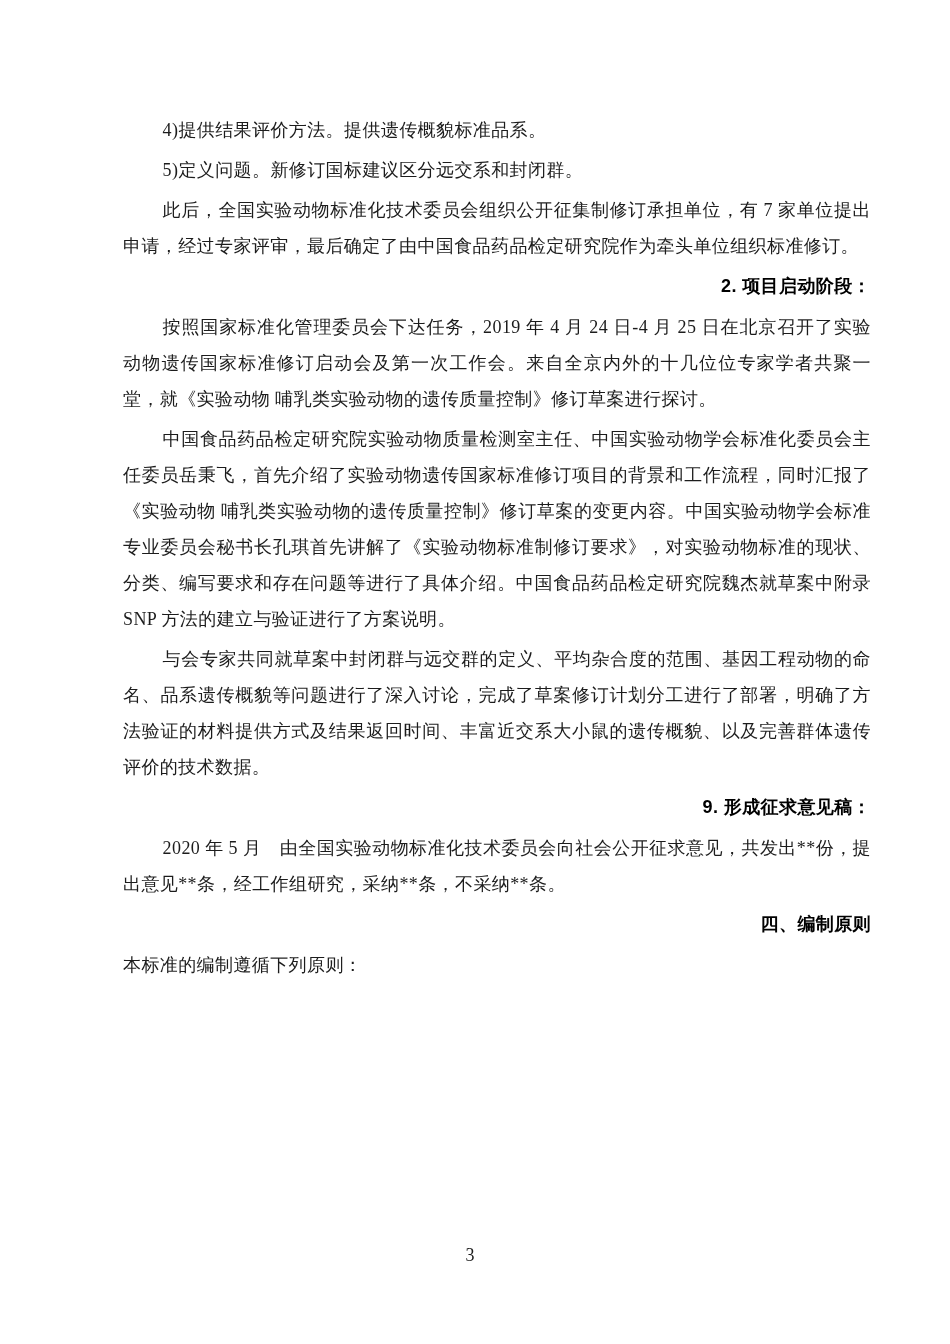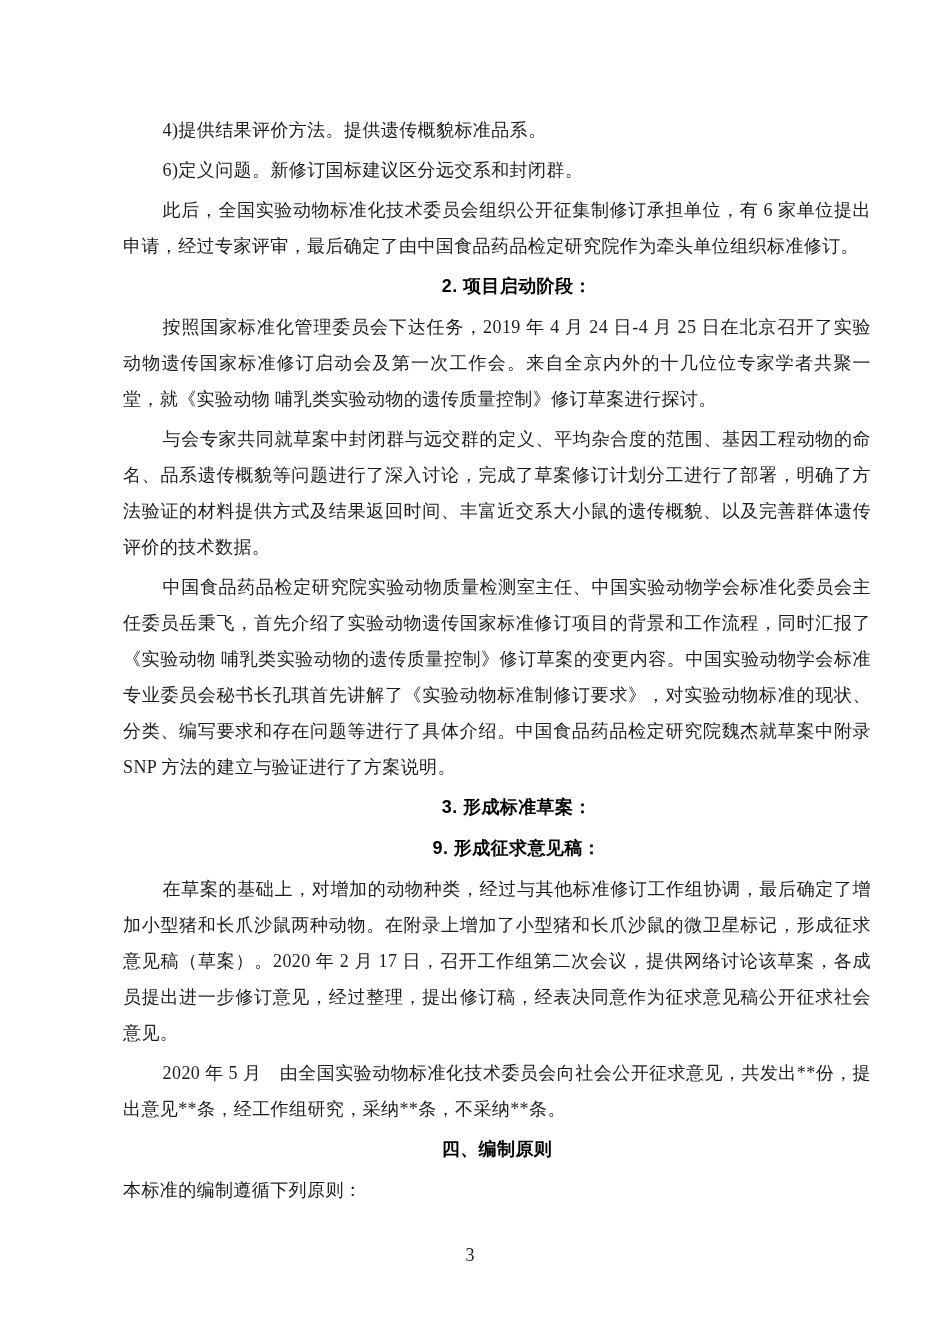--- a/index.html
+++ b/index.html
@@ -31,48 +31,46 @@
     letter-spacing: 0.4px;
     word-break: break-all;
   }
   .content p.indent {
     text-indent: 2.2em;
   }
   .content p.heading {
     font-family: "Liberation Sans", sans-serif;
     font-weight: 700;
     color: #000000;
-    text-align: center;
+    text-align: right;
     margin: 2px 0 5px 0;
   }
   .page-number {
     position: absolute;
     left: 0;
     top: 1243px;
     width: 100%;
     text-align: center;
     font-size: 18px;
     line-height: 24px;
     color: #1c1c1c;
     font-family: "Liberation Serif", serif;
   }
 </style>
 </head>
 <body>
 
 <div class="page">
   <div class="content">
     <p class="indent">4)提供结果评价方法。提供遗传概貌标准品系。</p>
-    <p class="indent">6)定义问题。新修订国标建议区分远交系和封闭群。</p>
-    <p class="indent">此后，全国实验动物标准化技术委员会组织公开征集制修订承担单位，有 6 家单位提出申请，经过专家评审，最后确定了由中国食品药品检定研究院作为牵头单位组织标准修订。</p>
+    <p class="indent">5)定义问题。新修订国标建议区分远交系和封闭群。</p>
+    <p class="indent">此后，全国实验动物标准化技术委员会组织公开征集制修订承担单位，有 7 家单位提出申请，经过专家评审，最后确定了由中国食品药品检定研究院作为牵头单位组织标准修订。</p>
     <p class="indent heading">2. 项目启动阶段：</p>
     <p class="indent">按照国家标准化管理委员会下达任务，2019 年 4 月 24 日-4 月 25 日在北京召开了实验动物遗传国家标准修订启动会及第一次工作会。来自全京内外的十几位位专家学者共聚一堂，就《实验动物 哺乳类实验动物的遗传质量控制》修订草案进行探讨。</p>
+    <p class="indent">中国食品药品检定研究院实验动物质量检测室主任、中国实验动物学会标准化委员会主任委员岳秉飞，首先介绍了实验动物遗传国家标准修订项目的背景和工作流程，同时汇报了《实验动物 哺乳类实验动物的遗传质量控制》修订草案的变更内容。中国实验动物学会标准专业委员会秘书长孔琪首先讲解了《实验动物标准制修订要求》，对实验动物标准的现状、分类、编写要求和存在问题等进行了具体介绍。中国食品药品检定研究院魏杰就草案中附录 SNP 方法的建立与验证进行了方案说明。</p>
     <p class="indent">与会专家共同就草案中封闭群与远交群的定义、平均杂合度的范围、基因工程动物的命名、品系遗传概貌等问题进行了深入讨论，完成了草案修订计划分工进行了部署，明确了方法验证的材料提供方式及结果返回时间、丰富近交系大小鼠的遗传概貌、以及完善群体遗传评价的技术数据。</p>
-    <p class="indent">中国食品药品检定研究院实验动物质量检测室主任、中国实验动物学会标准化委员会主任委员岳秉飞，首先介绍了实验动物遗传国家标准修订项目的背景和工作流程，同时汇报了《实验动物 哺乳类实验动物的遗传质量控制》修订草案的变更内容。中国实验动物学会标准专业委员会秘书长孔琪首先讲解了《实验动物标准制修订要求》，对实验动物标准的现状、分类、编写要求和存在问题等进行了具体介绍。中国食品药品检定研究院魏杰就草案中附录 SNP 方法的建立与验证进行了方案说明。</p>
-    <p class="indent heading">3. 形成标准草案：</p>
     <p class="indent heading">9. 形成征求意见稿：</p>
-    <p class="indent">在草案的基础上，对增加的动物种类，经过与其他标准修订工作组协调，最后确定了增加小型猪和长爪沙鼠两种动物。在附录上增加了小型猪和长爪沙鼠的微卫星标记，形成征求意见稿（草案）。2020 年 2 月 17 日，召开工作组第二次会议，提供网络讨论该草案，各成员提出进一步修订意见，经过整理，提出修订稿，经表决同意作为征求意见稿公开征求社会意见。</p>
     <p class="indent">2020 年 5 月　由全国实验动物标准化技术委员会向社会公开征求意见，共发出**份，提出意见**条，经工作组研究，采纳**条，不采纳**条。</p>
     <p class="heading">四、编制原则</p>
     <p>本标准的编制遵循下列原则：</p>
   </div>
   <div class="page-number">3</div>
 </div>
 
 </body></html>

